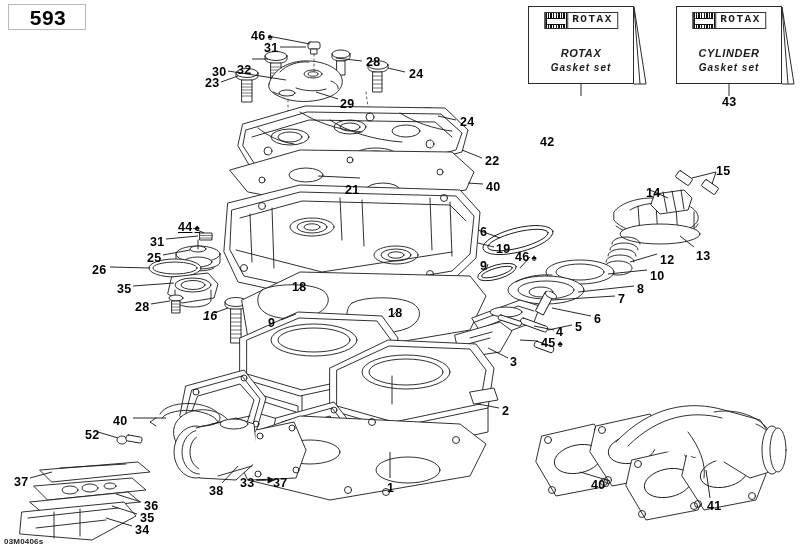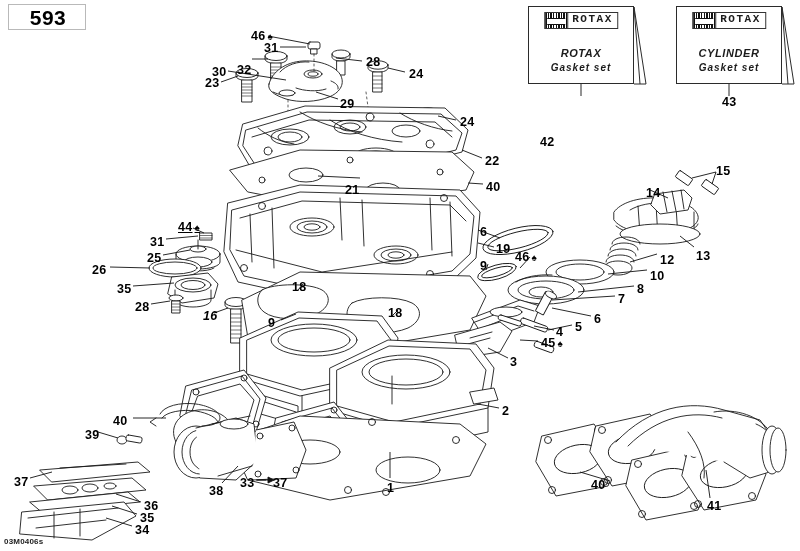--- a/index.html
+++ b/index.html
@@ -688,21 +688,21 @@
       <div class="callout" style="left: 388px; top: 307px;"><span>18</span></div>
       <div class="callout" style="left: 203px; top: 310px; font-style: italic;"><span>16</span></div>
       <div class="callout" style="left: 594px; top: 313px;"><span>6</span></div>
       <div class="callout" style="left: 268px; top: 317px;"><span>9</span></div>
       <div class="callout" style="left: 556px; top: 326px;"><span>4</span></div>
       <div class="callout" style="left: 575px; top: 321px;"><span>5</span></div>
       <div class="callout" style="left: 541px; top: 337px;"><span>45</span><span style="margin-left: 2px; font-size: 10px;">♠</span></div>
       <div class="callout" style="left: 510px; top: 356px;"><span>3</span></div>
       <div class="callout" style="left: 502px; top: 405px;"><span>2</span></div>
       <div class="callout" style="left: 113px; top: 415px;"><span>40</span></div>
-      <div class="callout" style="left: 85px; top: 429px;"><span>39</span></div>
+      <div class="callout" style="left: 85px; top: 429px;"><span>52</span></div>
       <div class="callout" style="left: 14px; top: 476px;"><span>37</span></div>
       <div class="callout" style="left: 240px; top: 477px;"><span>33</span></div>
       <div class="callout" style="left: 273px; top: 477px;"><span>37</span></div>
       <div class="callout" style="left: 209px; top: 485px;"><span>38</span></div>
       <div class="callout" style="left: 387px; top: 482px;"><span>1</span></div>
       <div class="callout" style="left: 144px; top: 500px;"><span>36</span></div>
       <div class="callout" style="left: 140px; top: 512px;"><span>35</span></div>
       <div class="callout" style="left: 135px; top: 524px;"><span>34</span></div>
       <div class="callout" style="left: 591px; top: 479px;"><span>40</span></div>
       <div class="callout" style="left: 707px; top: 500px;"><span>41</span></div>

